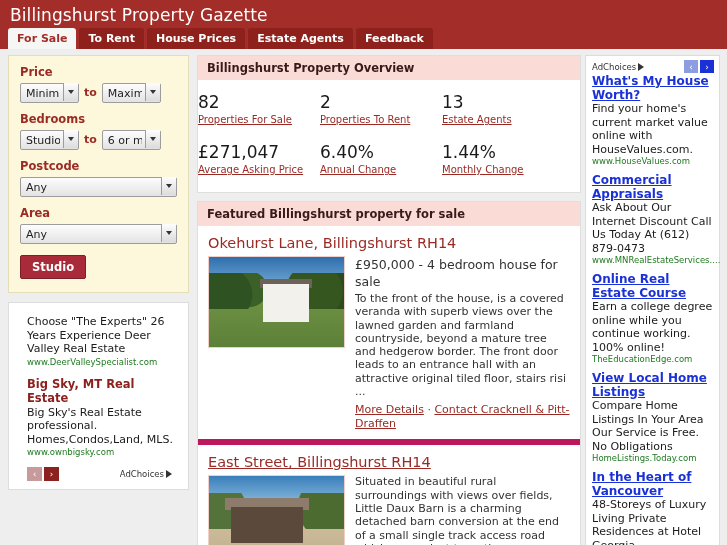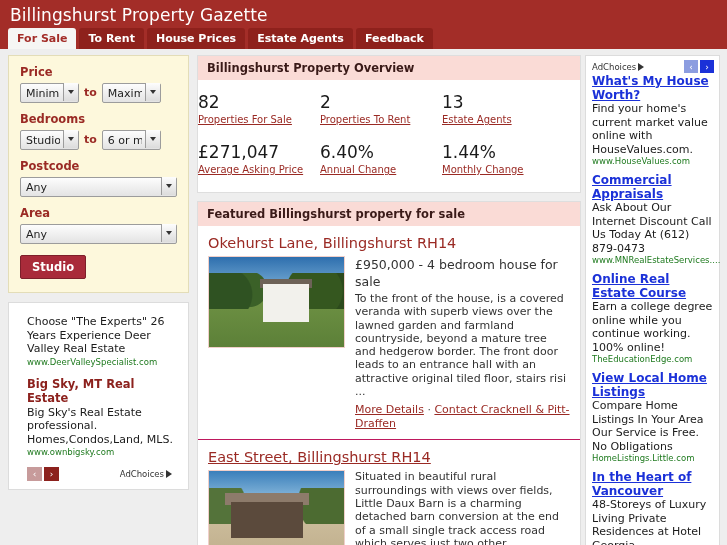--- a/index.html
+++ b/index.html
@@ -192,21 +192,21 @@
   }
   .stats-row { display: flex; width: 100%; }
   .stat { flex: 1 1 33.33%; padding: 3px 0; }
   .stat-num { font-size: 17px; color: #1a1a1a; line-height: 22px; }
   .stat-lbl {
     font-size: 10px; color: #9a2a24;
     text-decoration: underline; cursor: pointer; line-height: 14px;
   }
 
   
-  .listing { padding: 6px 10px 8px 10px; border-bottom: 1px solid #be185d; }
+  .listing { padding: 6px 10px 8px 10px; border-bottom: 6px solid #be185d; }
   .listing:last-child { border-bottom: none; }
   .listing-title {
     color: #9a2a24;
     font-size: 14.5px;
     line-height: 18px;
     margin: 2px 0 4px 0;
     cursor: pointer;
   }
   .listing-title.linked { text-decoration: underline; }
   .listing-body { display: flex; gap: 10px; }
@@ -466,21 +466,21 @@
           <div class="rad-url">www.MNRealEstateServices....</div>
         </div>
         <div class="rad">
           <div class="rad-title">Online Real Estate Course</div>
           <div class="rad-body">Earn a college degree online while you continue working. 100% online!</div>
           <div class="rad-url">TheEducationEdge.com</div>
         </div>
         <div class="rad">
           <div class="rad-title">View Local Home Listings</div>
           <div class="rad-body">Compare Home Listings In Your Area Our Service is Free. No Obligations</div>
-          <div class="rad-url">HomeListings.Little.com</div>
+          <div class="rad-url">HomeListings.Today.com</div>
         </div>
         <div class="rad">
           <div class="rad-title">In the Heart of Vancouver</div>
           <div class="rad-body">48-Storeys of Luxury Living Private Residences at Hotel Georgia</div>
 
         </div>
       </div>
     </div>
 
   </div>

